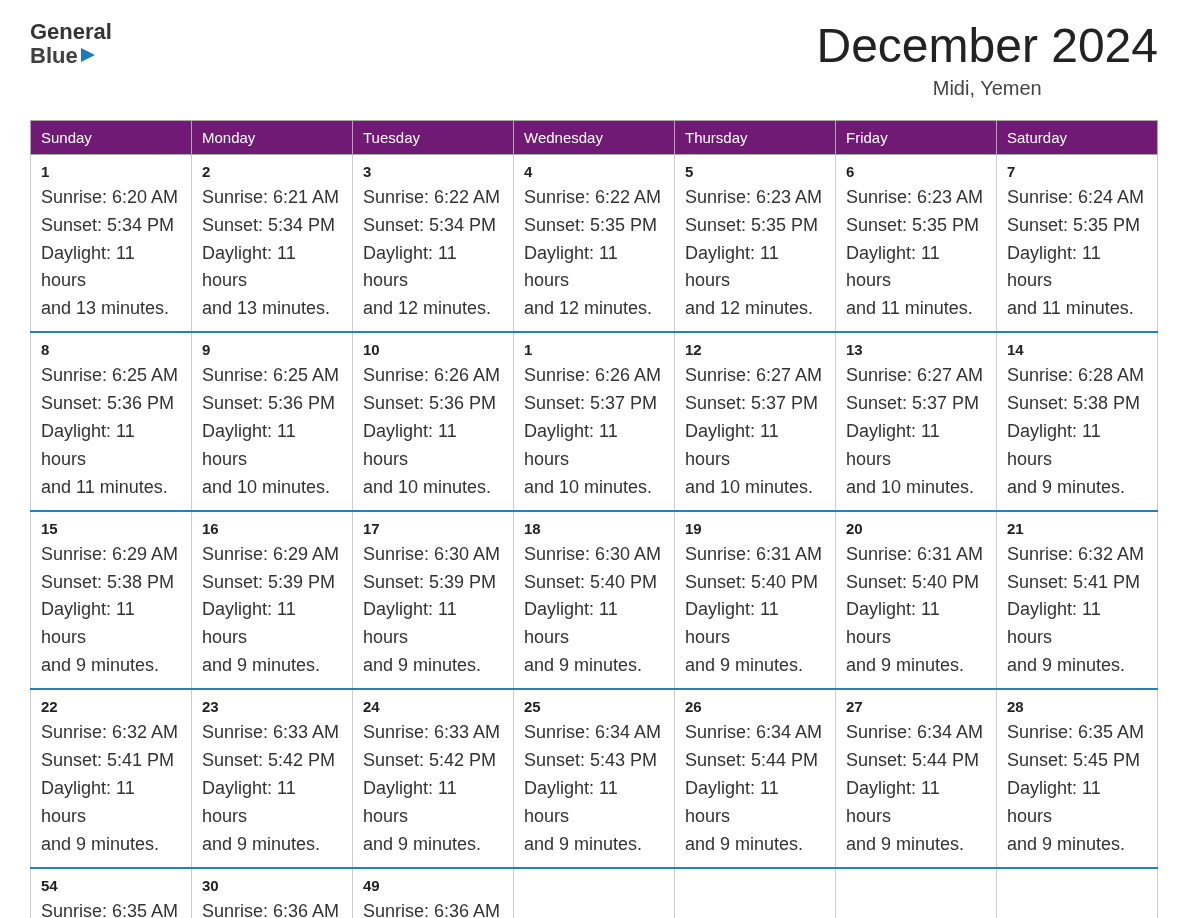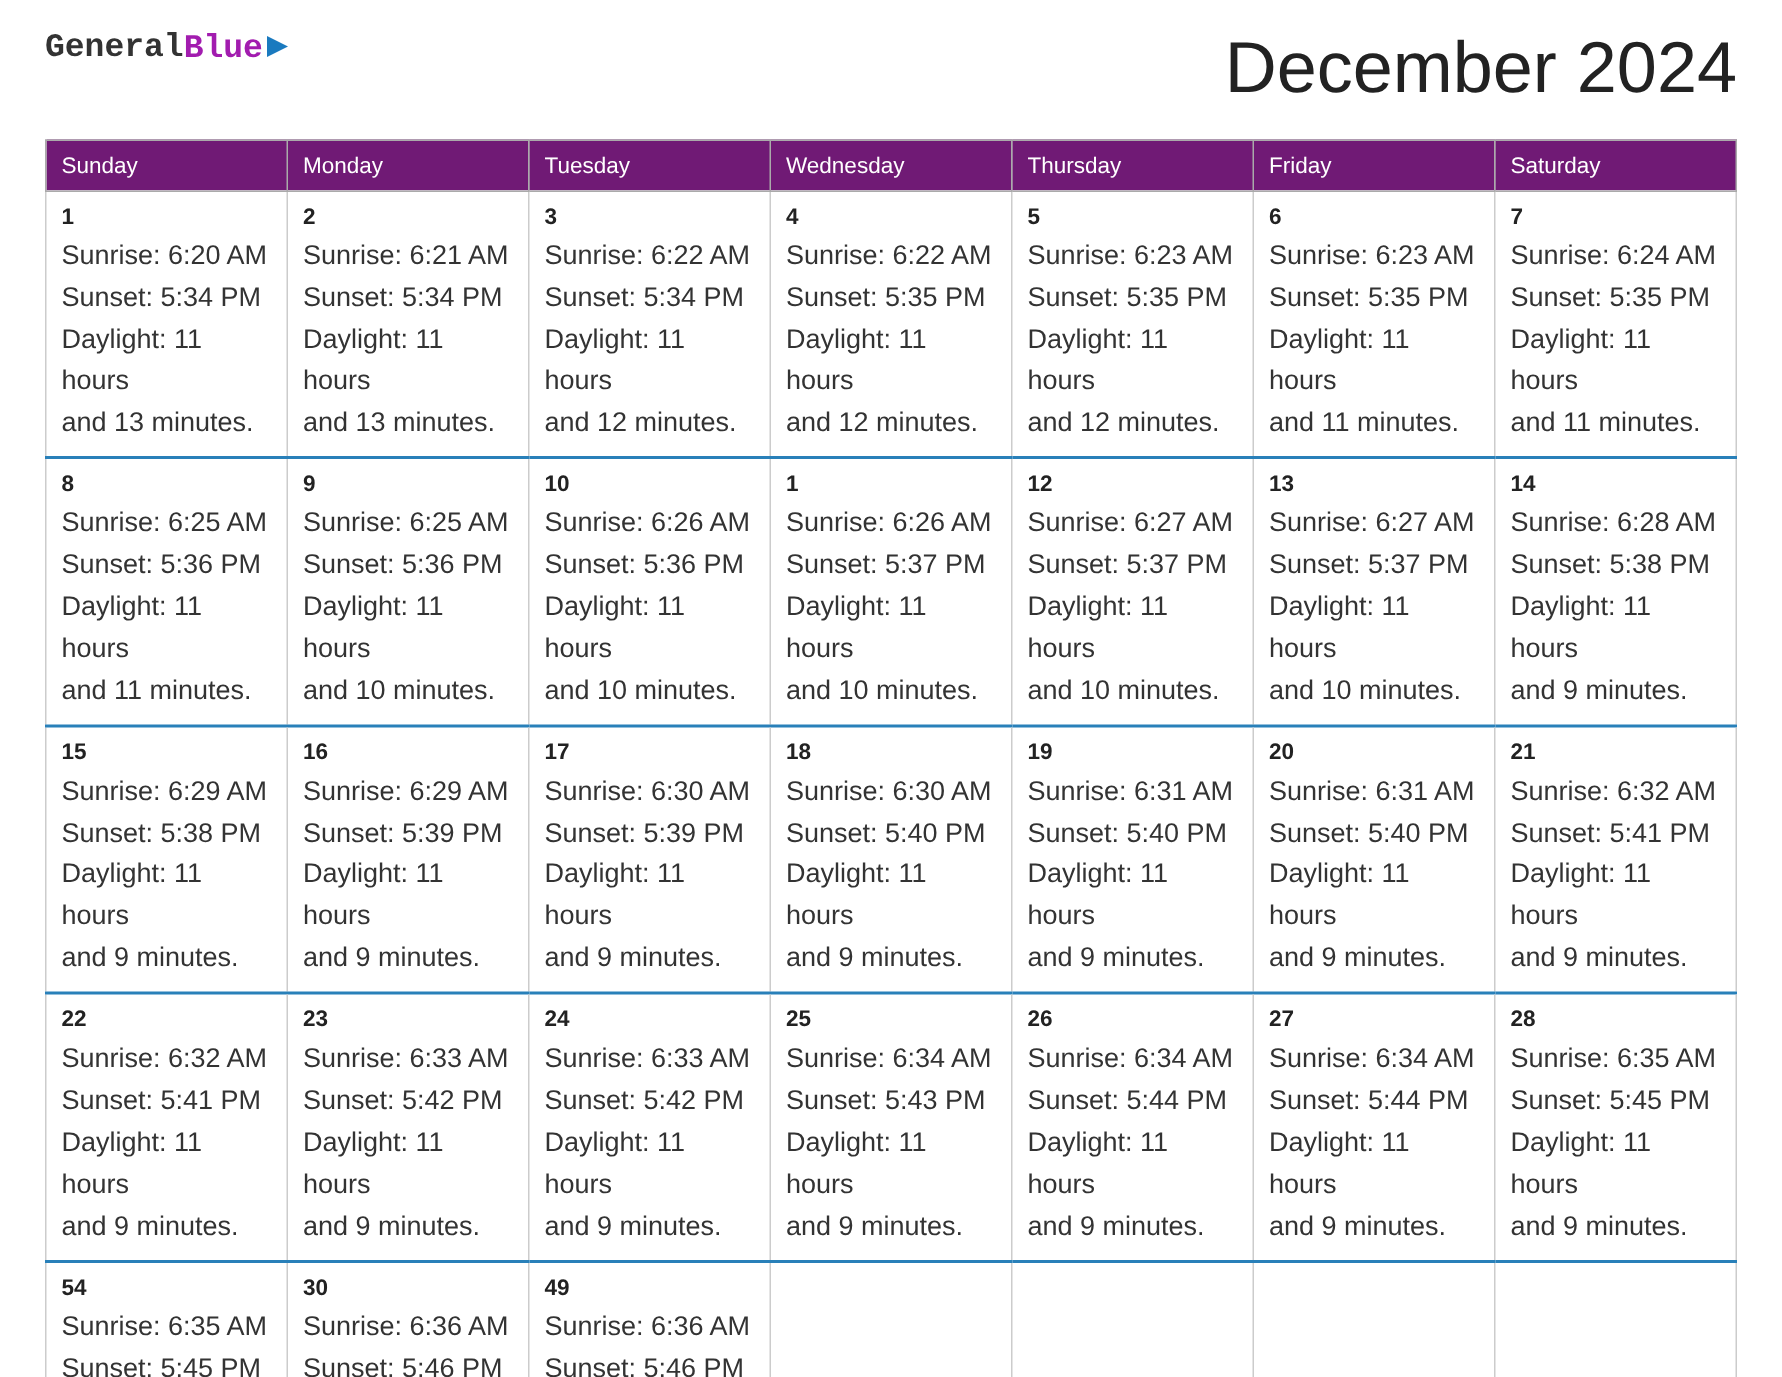--- a/index.html
+++ b/index.html
@@ -22,21 +22,21 @@
       gap: 4px;
     }
     .logo-text-general {
       font-size: 22px;
       font-weight: bold;
       color: #333;
     }
     .logo-text-blue {
       font-size: 22px;
       font-weight: bold;
-      color: #a21caf;
+      color: #404040;
     }
     .title-section {
       text-align: center;
     }
     .month-title {
       font-size: 48px;
       font-weight: normal;
       color: #222;
       line-height: 1.1;
     }
@@ -85,34 +85,35 @@
     }
     .row-border td {
       border-top: 2px solid #2980b9;
     }
   </style>
 </head>
 <body>
 
 <div class="header">
   <div class="logo">
-    <div style="display:flex; flex-direction:row; line-height:1.1;font-family:Liberation Mono, monospace;">
+    <div style="display:flex; flex-direction:column; line-height:1.1;">
       <span class="logo-text-general">General</span>
       <div style="display:flex; align-items:center;">
         <span class="logo-text-blue">Blue</span>
         <div style="display:inline-block; margin-left:3px; margin-top:2px;">
           <svg width="18" height="18" viewBox="0 0 18 18">
             <polygon points="0,2 14,9 0,16" fill="#1a7abf"></polygon>
           </svg>
         </div>
       </div>
     </div>
   </div>
   <div class="title-section">
     <div class="month-title">December 2024</div>
+    <div class="location">Midi, Yemen</div>
   </div>
 </div>
 
 <table class="calendar-table">
   <thead>
     <tr>
       <th>Sunday</th>
       <th>Monday</th>
       <th>Tuesday</th>
       <th>Wednesday</th>

